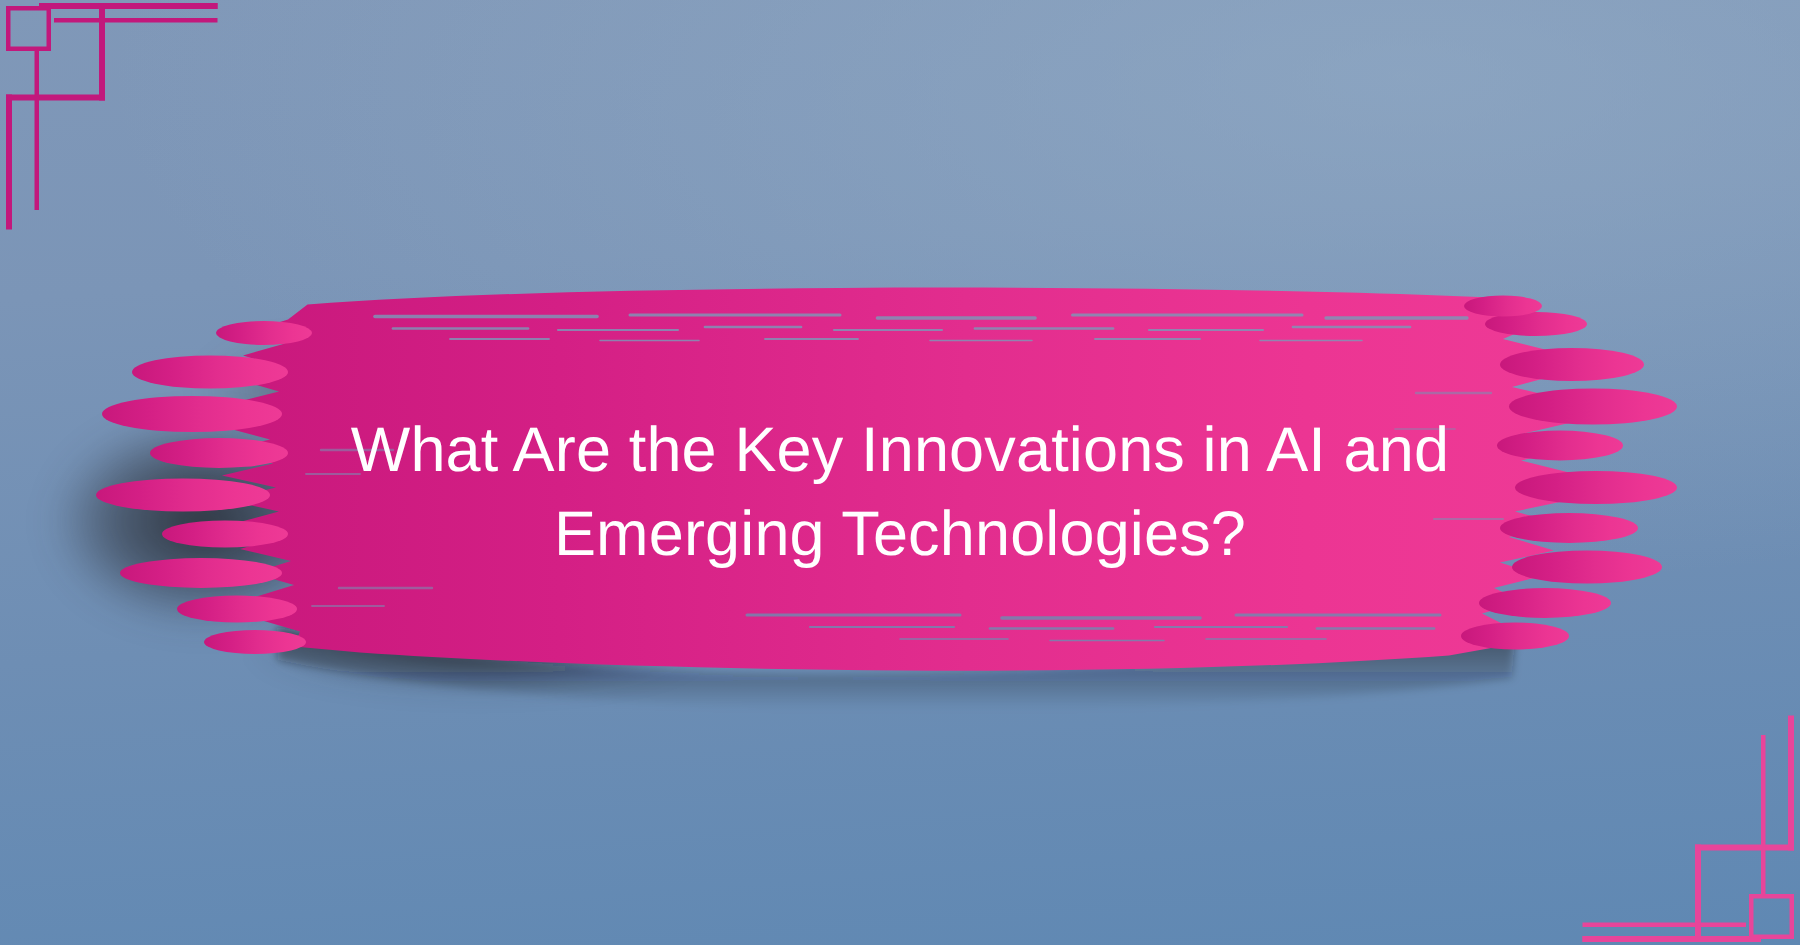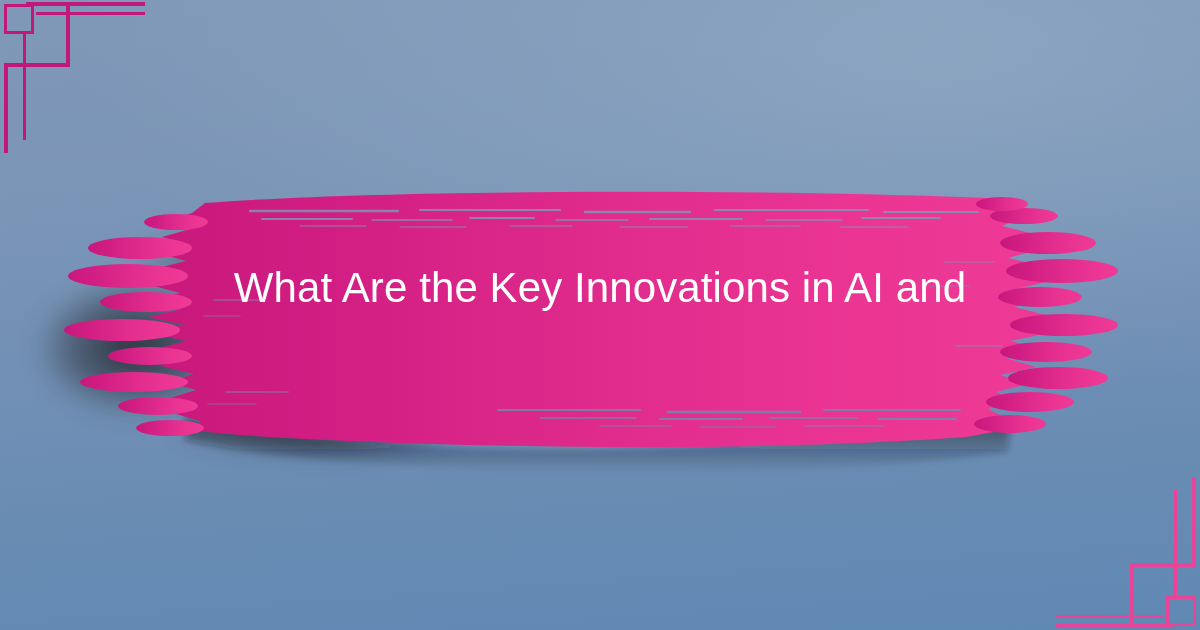--- a/index.html
+++ b/index.html
@@ -81,21 +81,21 @@
   
   .brush {
     position: absolute;
     left: 0; top: 0;
     width: 1200px; height: 630px;
   }
 
   
   .title-wrap {
     position: absolute;
-    left: 180px; top: 260px;
+    left: 180px; top: 272px;
     width: 840px;
     text-align: center;
   }
   .title-line {
     color: #ffffff;
     font-size: 42px;
     font-weight: 400;
     line-height: 56px;
     letter-spacing: 0.1px;
     white-space: nowrap;
@@ -237,15 +237,16 @@
       <path d="M226 392 H288" stroke-width="1.6"></path>
       <path d="M208 404 H256" stroke-width="1.2"></path>
       <path d="M944 262 H994" stroke-width="1.6"></path>
       <path d="M956 346 H1002" stroke-width="1.4"></path>
       <path d="M930 286 H970" stroke-width="1.1"></path>
     </g>
   </svg>
 
   <div class="title-wrap">
     <div class="title-line">What Are the Key Innovations in AI and</div>
+    <div class="title-line">Emerging Technologies?</div>
   </div>
 
 </div>
 
 </body></html>

